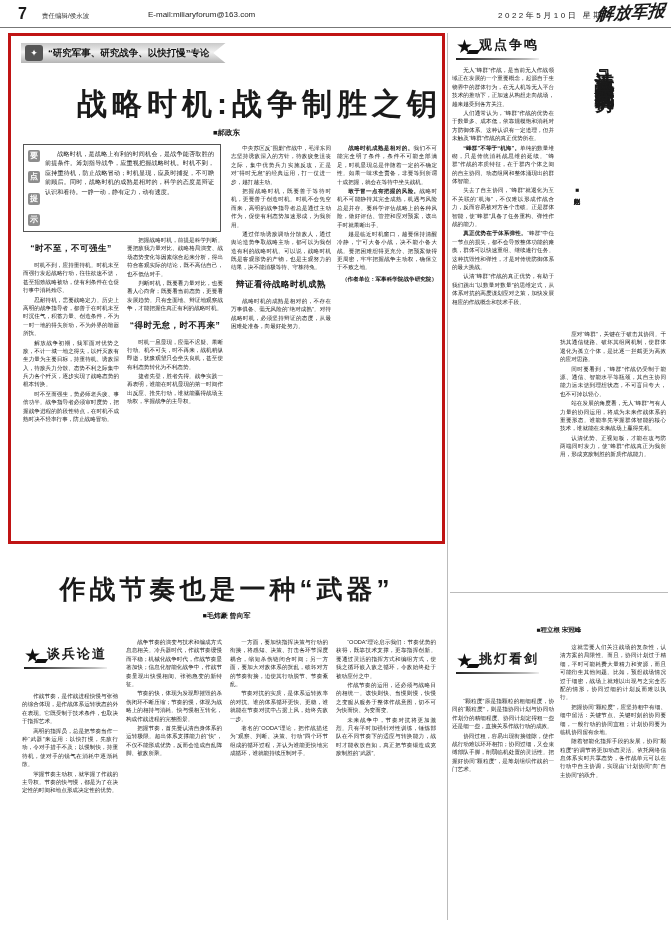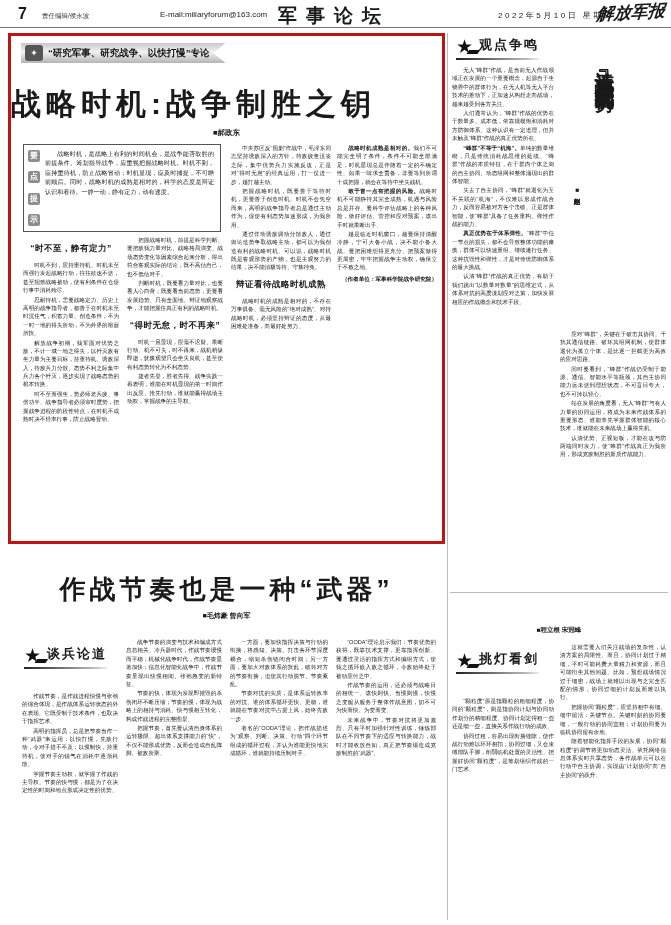--- a/index.html
+++ b/index.html
@@ -3,21 +3,21 @@
 <meta charset="utf-8">
 <style>
   * { margin:0; padding:0; box-sizing:border-box; }
   html,body { background:#e9e9e9; }
   body { font-family:"Liberation Sans","DejaVu Sans",sans-serif; color:#1a1a1a; }
   .page { position:relative; width:671px; height:925px; background:#fff; margin:0 auto; overflow:hidden; }
 
   
   .hdr-pagenum { position:absolute; left:18px; top:5px; font-size:16px; font-weight:bold; }
   .hdr-editor { position:absolute; left:42px; top:12px; font-size:6.5px; color:#333; }
-  .hdr-email { position:absolute; left:148px; top:10px; font-size:8px; color:#222;margin-left:12px; }
+  .hdr-email { position:absolute; left:148px; top:10px; font-size:8px; color:#222; }
   .hdr-section { position:absolute; left:278px; top:3px; font-size:19px; font-weight:900; letter-spacing:9px; }
   .hdr-date { position:absolute; left:498px; top:10px; font-size:8px; letter-spacing:2.5px; color:#222; }
   .hdr-masthead { position:absolute; right:6px; top:1px; font-size:17px; font-weight:bold; font-style:italic;
                   font-family:"Liberation Serif","DejaVu Serif",serif; transform:skewX(-8deg) rotate(-3deg); }
   .hdr-rule { position:absolute; left:0; top:27px; width:671px; height:0; border-top:1px solid #777; }
 
   
   .seg-p { font-size:5.6px; line-height:1.5; text-indent:2em; text-align:justify; color:#222; margin-bottom:1px; }
   .seg-p b { font-weight:bold; }
   .col-subhead { font-weight:bold; text-align:center; font-size:8.5px; margin:7px 0 6px; letter-spacing:0.5px; }
@@ -25,21 +25,21 @@
   .txtcol { position:absolute; overflow:hidden; }
 
   
   .main-box { position:absolute; left:8px; top:33px; width:437px; height:511px; border:3px solid #c01414; background:#fff; }
   .badge { position:absolute; left:10px; top:7px; height:20px; display:flex; align-items:center; gap:5px;
            padding:0 16px 0 4px; background:linear-gradient(180deg,#c9c9c9,#f1f1f1 45%,#b5b5b5);
            clip-path:polygon(0 0,100% 0,94% 50%,100% 100%,0 100%); }
   .badge-icon { display:inline-block; width:18px; height:16px; background:#555; color:#fff;
                 font-size:9px; line-height:16px; text-align:center; border-radius:3px; }
   .badge-text { font-size:9.5px; font-weight:bold; color:#111; }
-  .main-title { position:absolute; left:0; top:48px; width:100%; text-align:left; font-size:30px; font-weight:900; letter-spacing:5px; }
+  .main-title { position:absolute; left:0; top:48px; width:100%; text-align:right; font-size:30px; font-weight:900; letter-spacing:5px; }
   .main-byline { position:absolute; left:0; top:92px; width:100%; text-align:center; font-size:7.5px; font-weight:bold; }
 
   .keybox { position:absolute; left:12px; top:108px; width:198px; height:88px; border:1px solid #555;
             display:flex; padding:5px 6px 5px 4px; gap:5px; }
   .kb-labels { display:flex; flex-direction:column; justify-content:space-between; }
   .kb-char { width:12px; height:12px; background:#8d8d8d; color:#fff; font-size:8px; font-weight:bold;
              line-height:12px; text-align:center; border-radius:2px; }
   .kb-text { font-size:6.1px; line-height:1.55; text-indent:2em; text-align:justify; color:#222;
              font-family:"Liberation Serif","DejaVu Serif",serif; }
 
@@ -66,21 +66,20 @@
   .br-byline { position:absolute; left:450px; top:626px; width:218px; text-align:center; font-size:6.5px; font-weight:bold; }
 </style>
 </head>
 <body>
 
 <div class="page">
 
   <div class="hdr-pagenum">7</div>
   <div class="hdr-editor">责任编辑/侯永波</div>
   <div class="hdr-email">E-mail:miliaryforum@163.com</div>
-  <div class="hdr-section">军事论坛</div>
   <div class="hdr-date">2022年5月10日 星期二</div>
   <div class="hdr-masthead">解放军报</div>
   <div class="hdr-rule"></div>
 
   <div class="main-box">
     <div class="badge">
       <span class="badge-icon">✦</span>
       <span class="badge-text">“研究军事、研究战争、以快打慢”专论</span>
     </div>
     <div class="main-title">战略时机:战争制胜之钥</div>
@@ -90,21 +89,21 @@
       <div class="kb-labels">
           <div class="kb-char">要</div>
           <div class="kb-char">点</div>
           <div class="kb-char">提</div>
           <div class="kb-char">示</div>
         </div>
       <div class="kb-text">战略时机，是战略上有利的时间机会，是战争能否取胜的前提条件。筹划指导战争，应重视把握战略时机。时机不到，应持重待机，防止战略冒动；时机显现，应及时捕捉，不可瞻前顾后。同时，战略时机的成熟是相对的，科学的态度是辩证认识和看待。一静一动，静有定力，动有速度。</div>
     </div>
 
     <div class="txtcol" style="left:12px; top:200px; width:96px; height:300px;">
-        <p class="col-subhead">“时不至，静有定力”</p>
+        <p class="col-subhead">“时不至，不可强生”</p>
         <p class="seg-p">时机不到，应持重待机。时机未至而强行发起战略行动，往往欲速不达，甚至招致战略被动，使有利条件在仓促行事中消耗殆尽。</p>
         <p class="seg-p">忍耐待机，需要战略定力。历史上高明的战争指导者，都善于在时机未至时沉住气，积蓄力量、创造条件，不为一时一地的得失所动，不为外界的喧嚣所扰。</p>
         <p class="seg-p">解放战争初期，我军面对优势之敌，不计一城一地之得失，以歼灭敌有生力量为主要目标，持重待机、诱敌深入，待敌兵力分散、态势不利之际集中兵力各个歼灭，逐步实现了战略态势的根本转换。</p>
         <p class="seg-p">时不至而强生，势必师老兵疲、事倍功半。战争指导者必须审时度势，把握战争进程的阶段性特点，在时机不成熟时决不轻率行事，防止战略冒动。</p>
       </div>
     <div class="txtcol" style="left:116px; top:200px; width:96px; height:300px;">
         <p class="seg-p">把握战略时机，前提是科学判断。要把敌我力量对比、战略格局演变、战场态势变化等因素综合起来分析，得出符合客观实际的结论，既不高估自己，也不低估对手。</p>
         <p class="seg-p">判断时机，既要看力量对比，也要看人心向背；既要看当前态势，更要看发展趋势。只有全面地、辩证地观察战争，才能把握住真正有利的战略时机。</p>
         <p class="col-subhead">“得时无怠，时不再来”</p>
         <p class="seg-p">时机一旦显现，应毫不迟疑、果断行动。机不可失，时不再来，战机稍纵即逝，犹豫观望只会坐失良机，甚至使有利态势转化为不利态势。</p>

